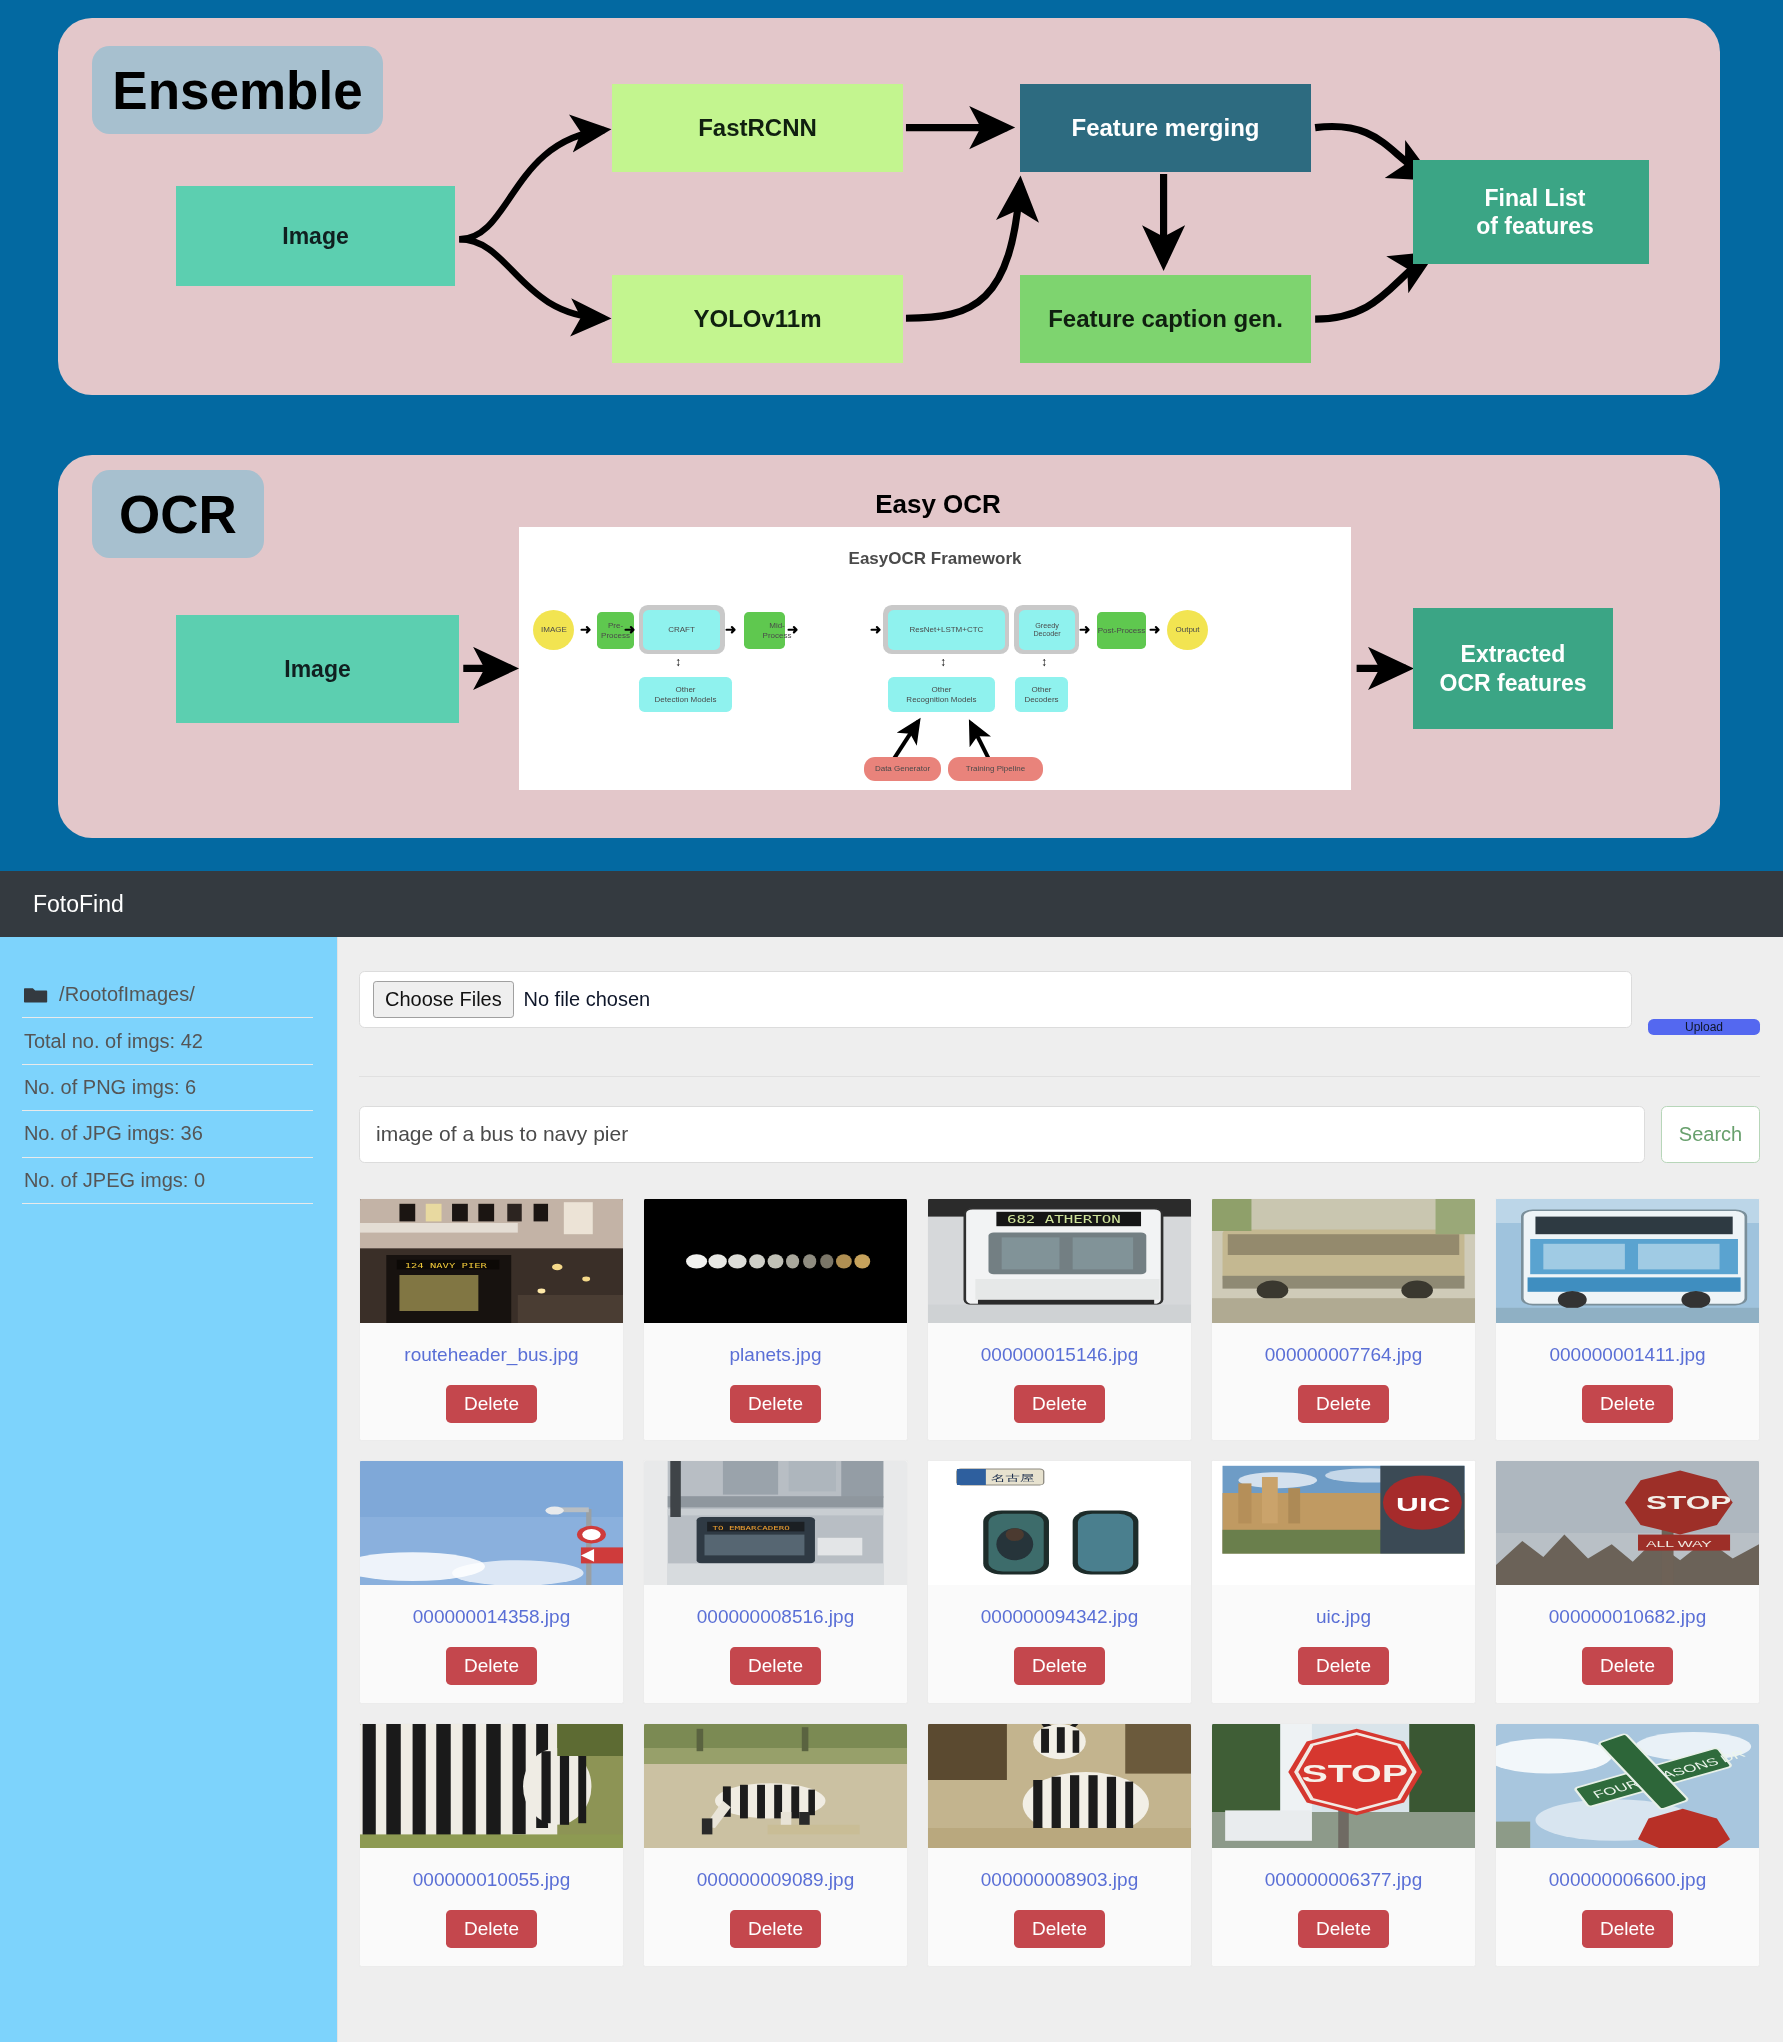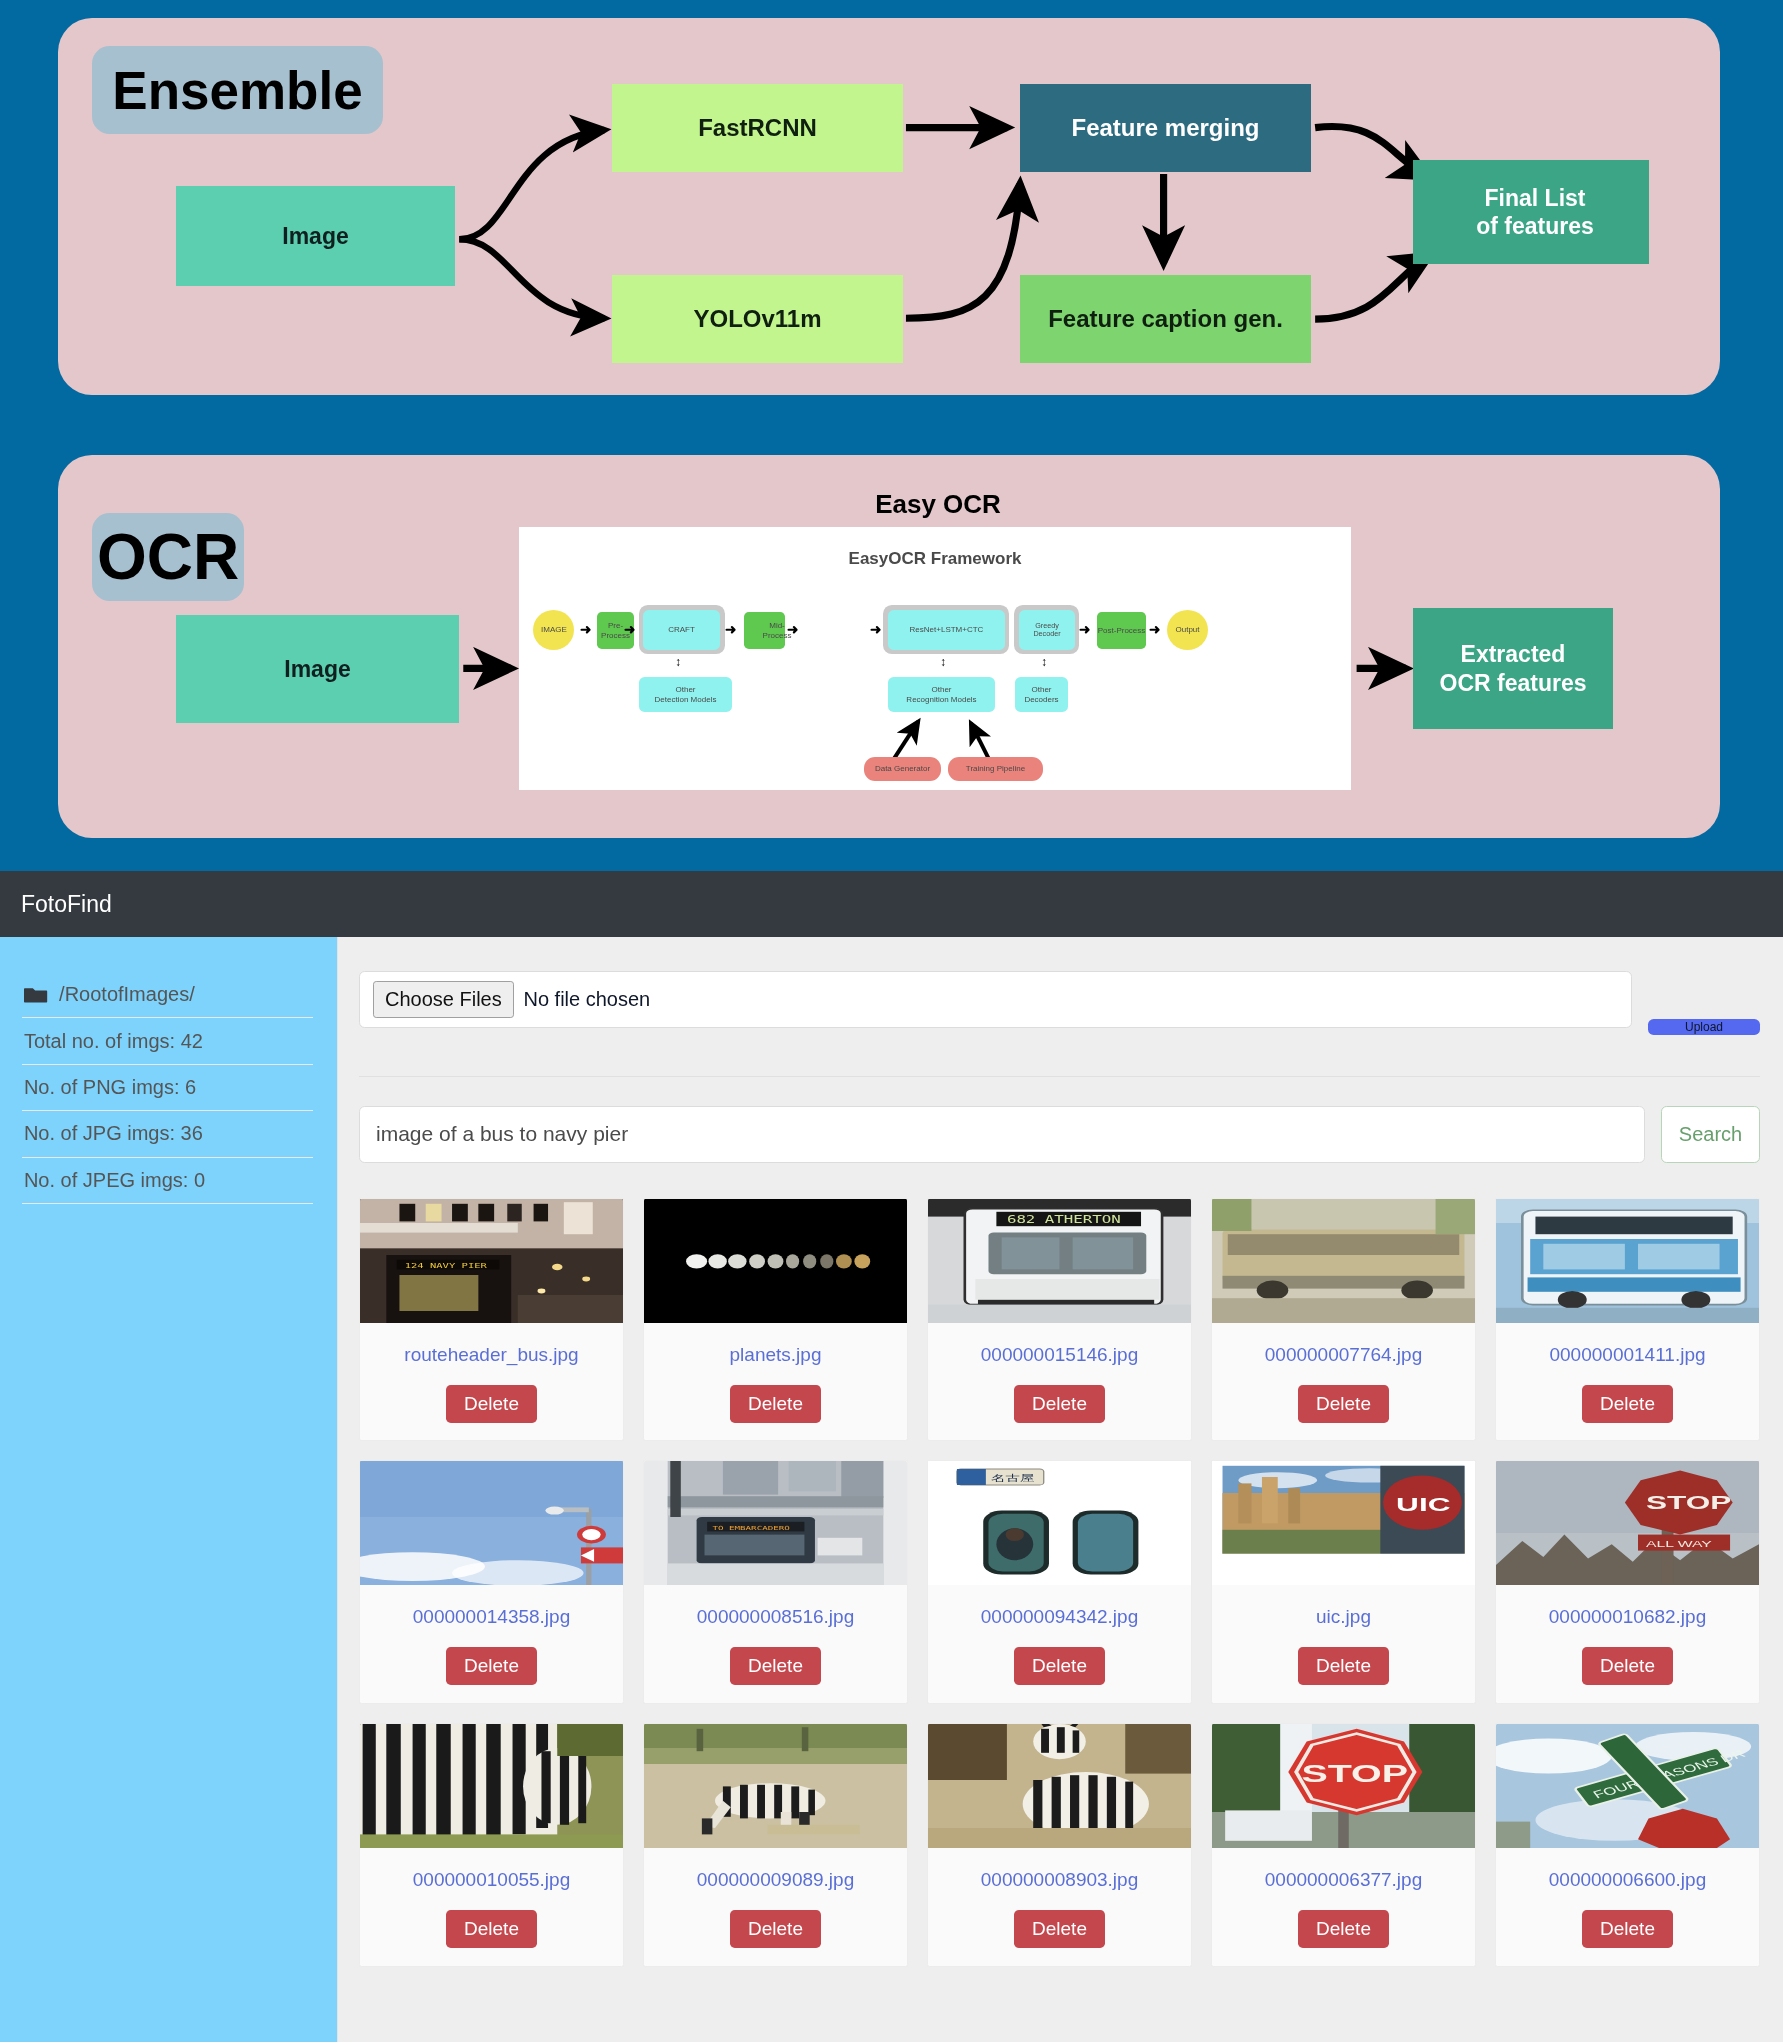--- a/index.html
+++ b/index.html
@@ -25,21 +25,21 @@
   .panel-badge {
     position:absolute;
     background:#a7c0cf;
     border-radius:17.6px;
     display:flex; align-items:center; justify-content:center;
     font-weight:bold;
     color:#000;
     letter-spacing:0px;
   }
   #badge-ensemble { left:92px; top:46px; width:291px; height:88px; font-size:53px; }
-  #badge-ocr      { left:92px; top:513px; width:152px; height:88px; font-size:64px; }
+  #badge-ocr      { left:92px; top:470px; width:172px; height:88px; font-size:53px; }
 
   .node {
     position:absolute;
     display:flex; align-items:center; justify-content:center;
     text-align:center;
     font-weight:bold;
     line-height:1.22;
   }
   .node.teal   { background:#5ccfb0; color:#102020; }
   .node.lime   { background:#c3f58f; color:#102010; }
@@ -87,21 +87,21 @@
   .ofarrow {
     position:absolute; color:#000; font-size:13.6px; font-weight:bold;
     line-height:1;
   }
   .ofvert { position:absolute; color:#000; font-size:12px; line-height:1; }
 
   
   .app { position:absolute; left:0; top:871px; width:1784px; height:1172px; background:#ffffff; }
   .app-header {
     height:66px; background:#343a40; display:flex; align-items:center;
-    padding-left:21px;
+    padding-left:33px;
   }
   .app-title { color:#ffffff; font-size:23px; }
   .app-body { display:flex; height:1105px; }
 
   .sidebar {
     width:338px; background:#7dd3fc; padding:35px 24px 0 22.3px;
     border-right:0.8px solid #e3e3e3;
   }
   .side-row {
     display:flex; align-items:center; gap:11.2px;

